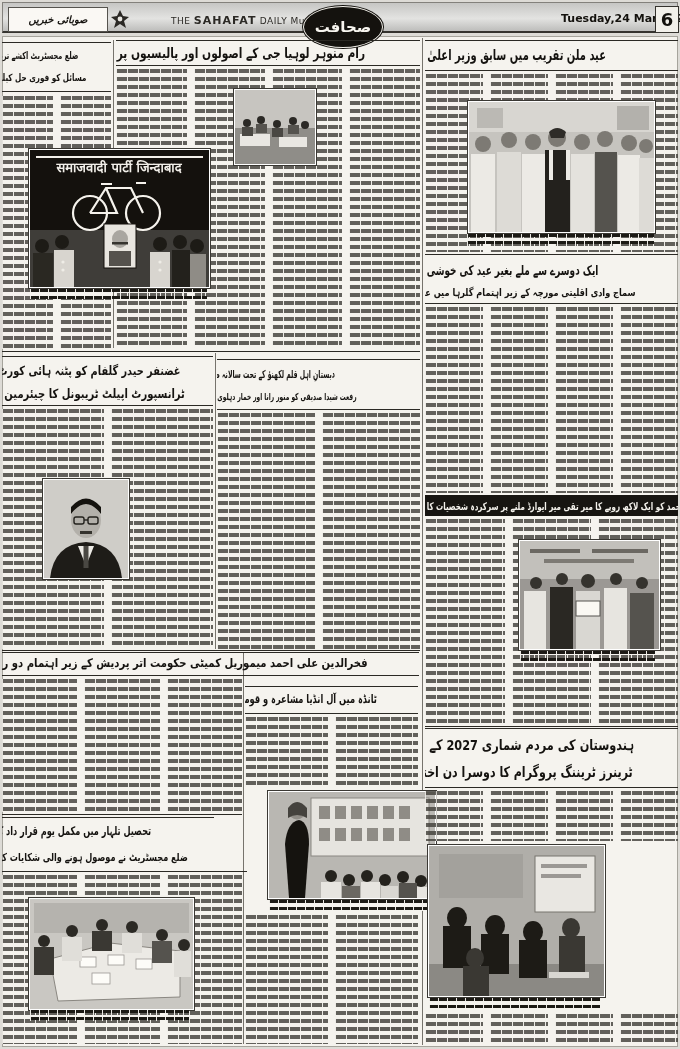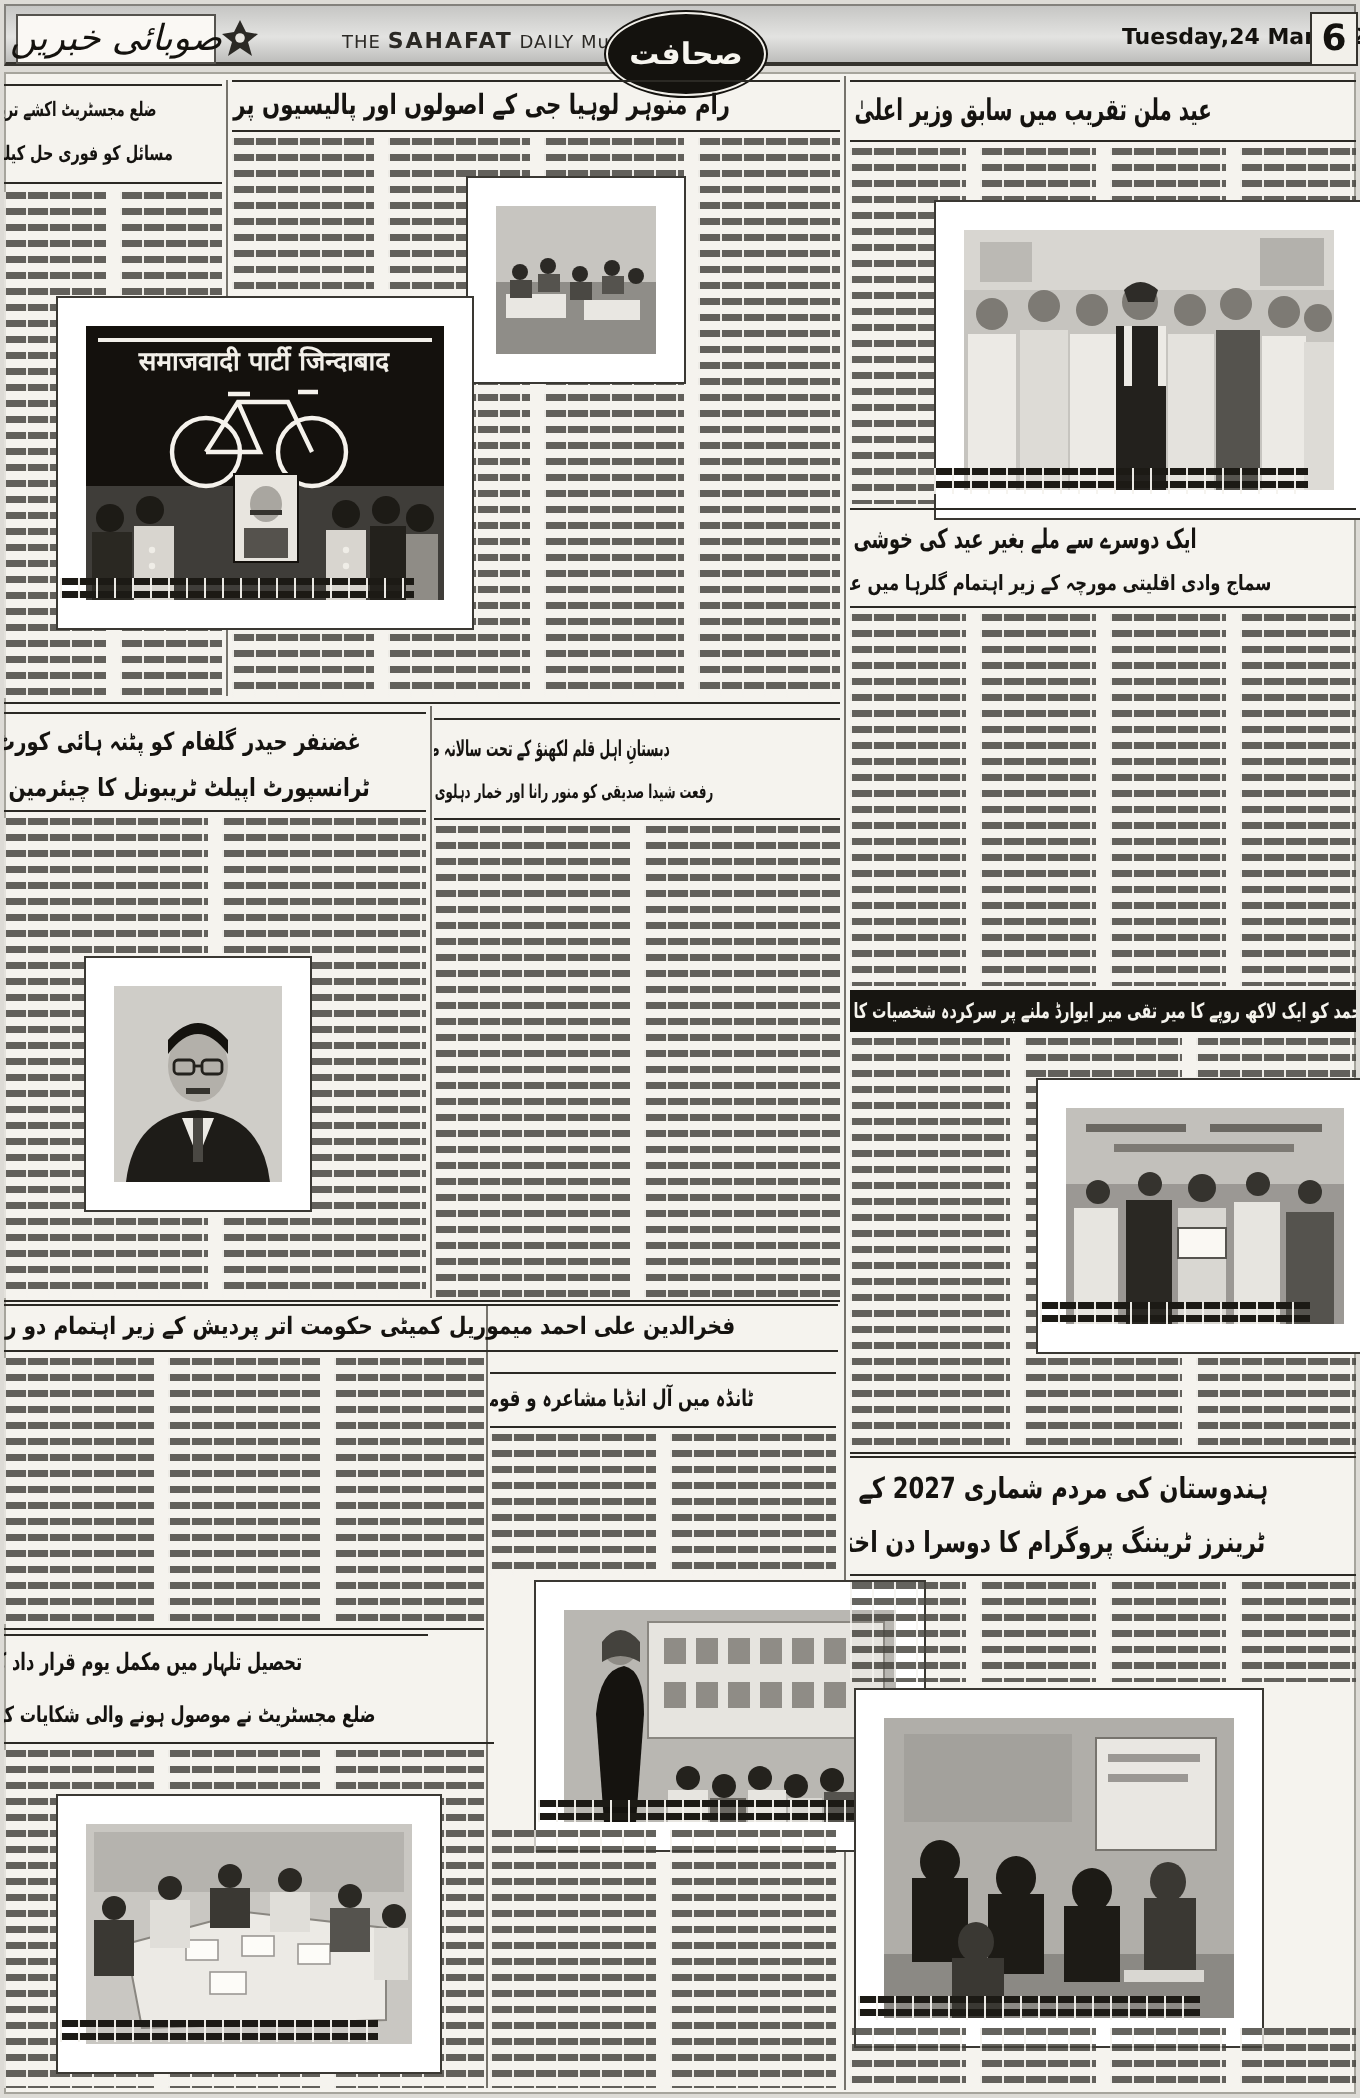--- a/index.html
+++ b/index.html
@@ -4,21 +4,21 @@
 <style>
   *{margin:0;padding:0;box-sizing:border-box}
   html,body{width:680px;height:1049px}
   body{background:#b7b5b0;font-family:"DejaVu Sans",sans-serif;overflow:hidden}
   .page{position:absolute;left:0;top:0;width:680px;height:1049px;background:#dddbd6}
   .a{position:absolute}
   .paperbg{left:2px;top:36px;width:676px;height:1011px;background:#f5f3ee;border:1px solid #a6a49c}
   
   .hdr{left:2px;top:2px;width:676px;height:31px;background:linear-gradient(#c6c6c4,#e3e3e1 55%,#bdbdbb);border:1px solid #83817c;border-bottom:2px solid #35332e}
   .secbox{left:5px;top:4px;width:100px;height:25px;background:#faf8f4;border:1px solid #55534e;display:flex;align-items:center;justify-content:center}
-  .secbox span{font-size:18px;font-weight:normal;font-style:italic;color:#14120e;direction:rtl;white-space:nowrap}
+  .secbox span{font-size:10px;font-weight:bold;font-style:italic;color:#14120e;direction:rtl;white-space:nowrap}
   .brand{left:168px;top:11px;font-size:9px;color:#2b2925;letter-spacing:.5px;white-space:nowrap}
   .brand b{font-size:11px;letter-spacing:1px}
   .oval{left:300px;top:3px;width:80px;height:42px;background:#14120e;border:1px solid #f2f0ea;border-radius:50%;box-shadow:0 0 0 1px #14120e;display:flex;align-items:center;justify-content:center}
   .oval span{color:#f7f5ef;font-size:15px;font-weight:bold;direction:rtl}
   .dt{left:558px;top:9px;font-size:11px;font-weight:bold;color:#14120e;white-space:nowrap}
   .pgno{left:652px;top:3px;width:24px;height:27px;background:#f2f0ea;border:1px solid #35332e;display:flex;align-items:center;justify-content:center;font-size:18px;font-weight:bold;color:#14120e}
   
   .hl{direction:rtl;text-align:center;font-weight:bold;color:#151310;overflow:hidden;white-space:nowrap}
   .fit{display:inline-block;white-space:nowrap;transform:scaleX(var(--sx,1));transform-origin:50% 50%}
   .rt{border-top:1.5px solid #2b2924}.rb{border-bottom:1.5px solid #2b2924}
@@ -28,21 +28,21 @@
     repeating-linear-gradient(to right, rgba(245,243,238,.95) 0 1.2px, rgba(245,243,238,0) 1.2px 11px),
     repeating-linear-gradient(to bottom,#43413b 0 3.6px, rgba(0,0,0,0) 3.6px 8px);
     opacity:.82}
   .cols{display:flex;gap:7px}
   .cols>div{flex:1}
   .cap{background-image:
     repeating-linear-gradient(to right, rgba(245,243,238,.95) 0 1.2px, rgba(245,243,238,0) 1.2px 9px),
     repeating-linear-gradient(to bottom,#1c1a15 0 3.4px, rgba(0,0,0,0) 3.4px 6.6px)}
   .vr{width:1px;background:#76736c}
   .hr{height:1px;background:#2b2924}
-  .photo{background:#fff;border:1px solid #3a3833;padding:14px}
+  .photo{background:#fff;border:1px solid #3a3833;padding:1px}
   .photo svg{display:block}
   .excerpt{direction:rtl;font-size:8px;line-height:1.5;color:#1d1b16;text-align:justify;overflow:hidden}
 </style>
 </head>
 <body>
 
 <div class="page">
   <div class="a paperbg"></div>
 
   <div class="a hdr">

